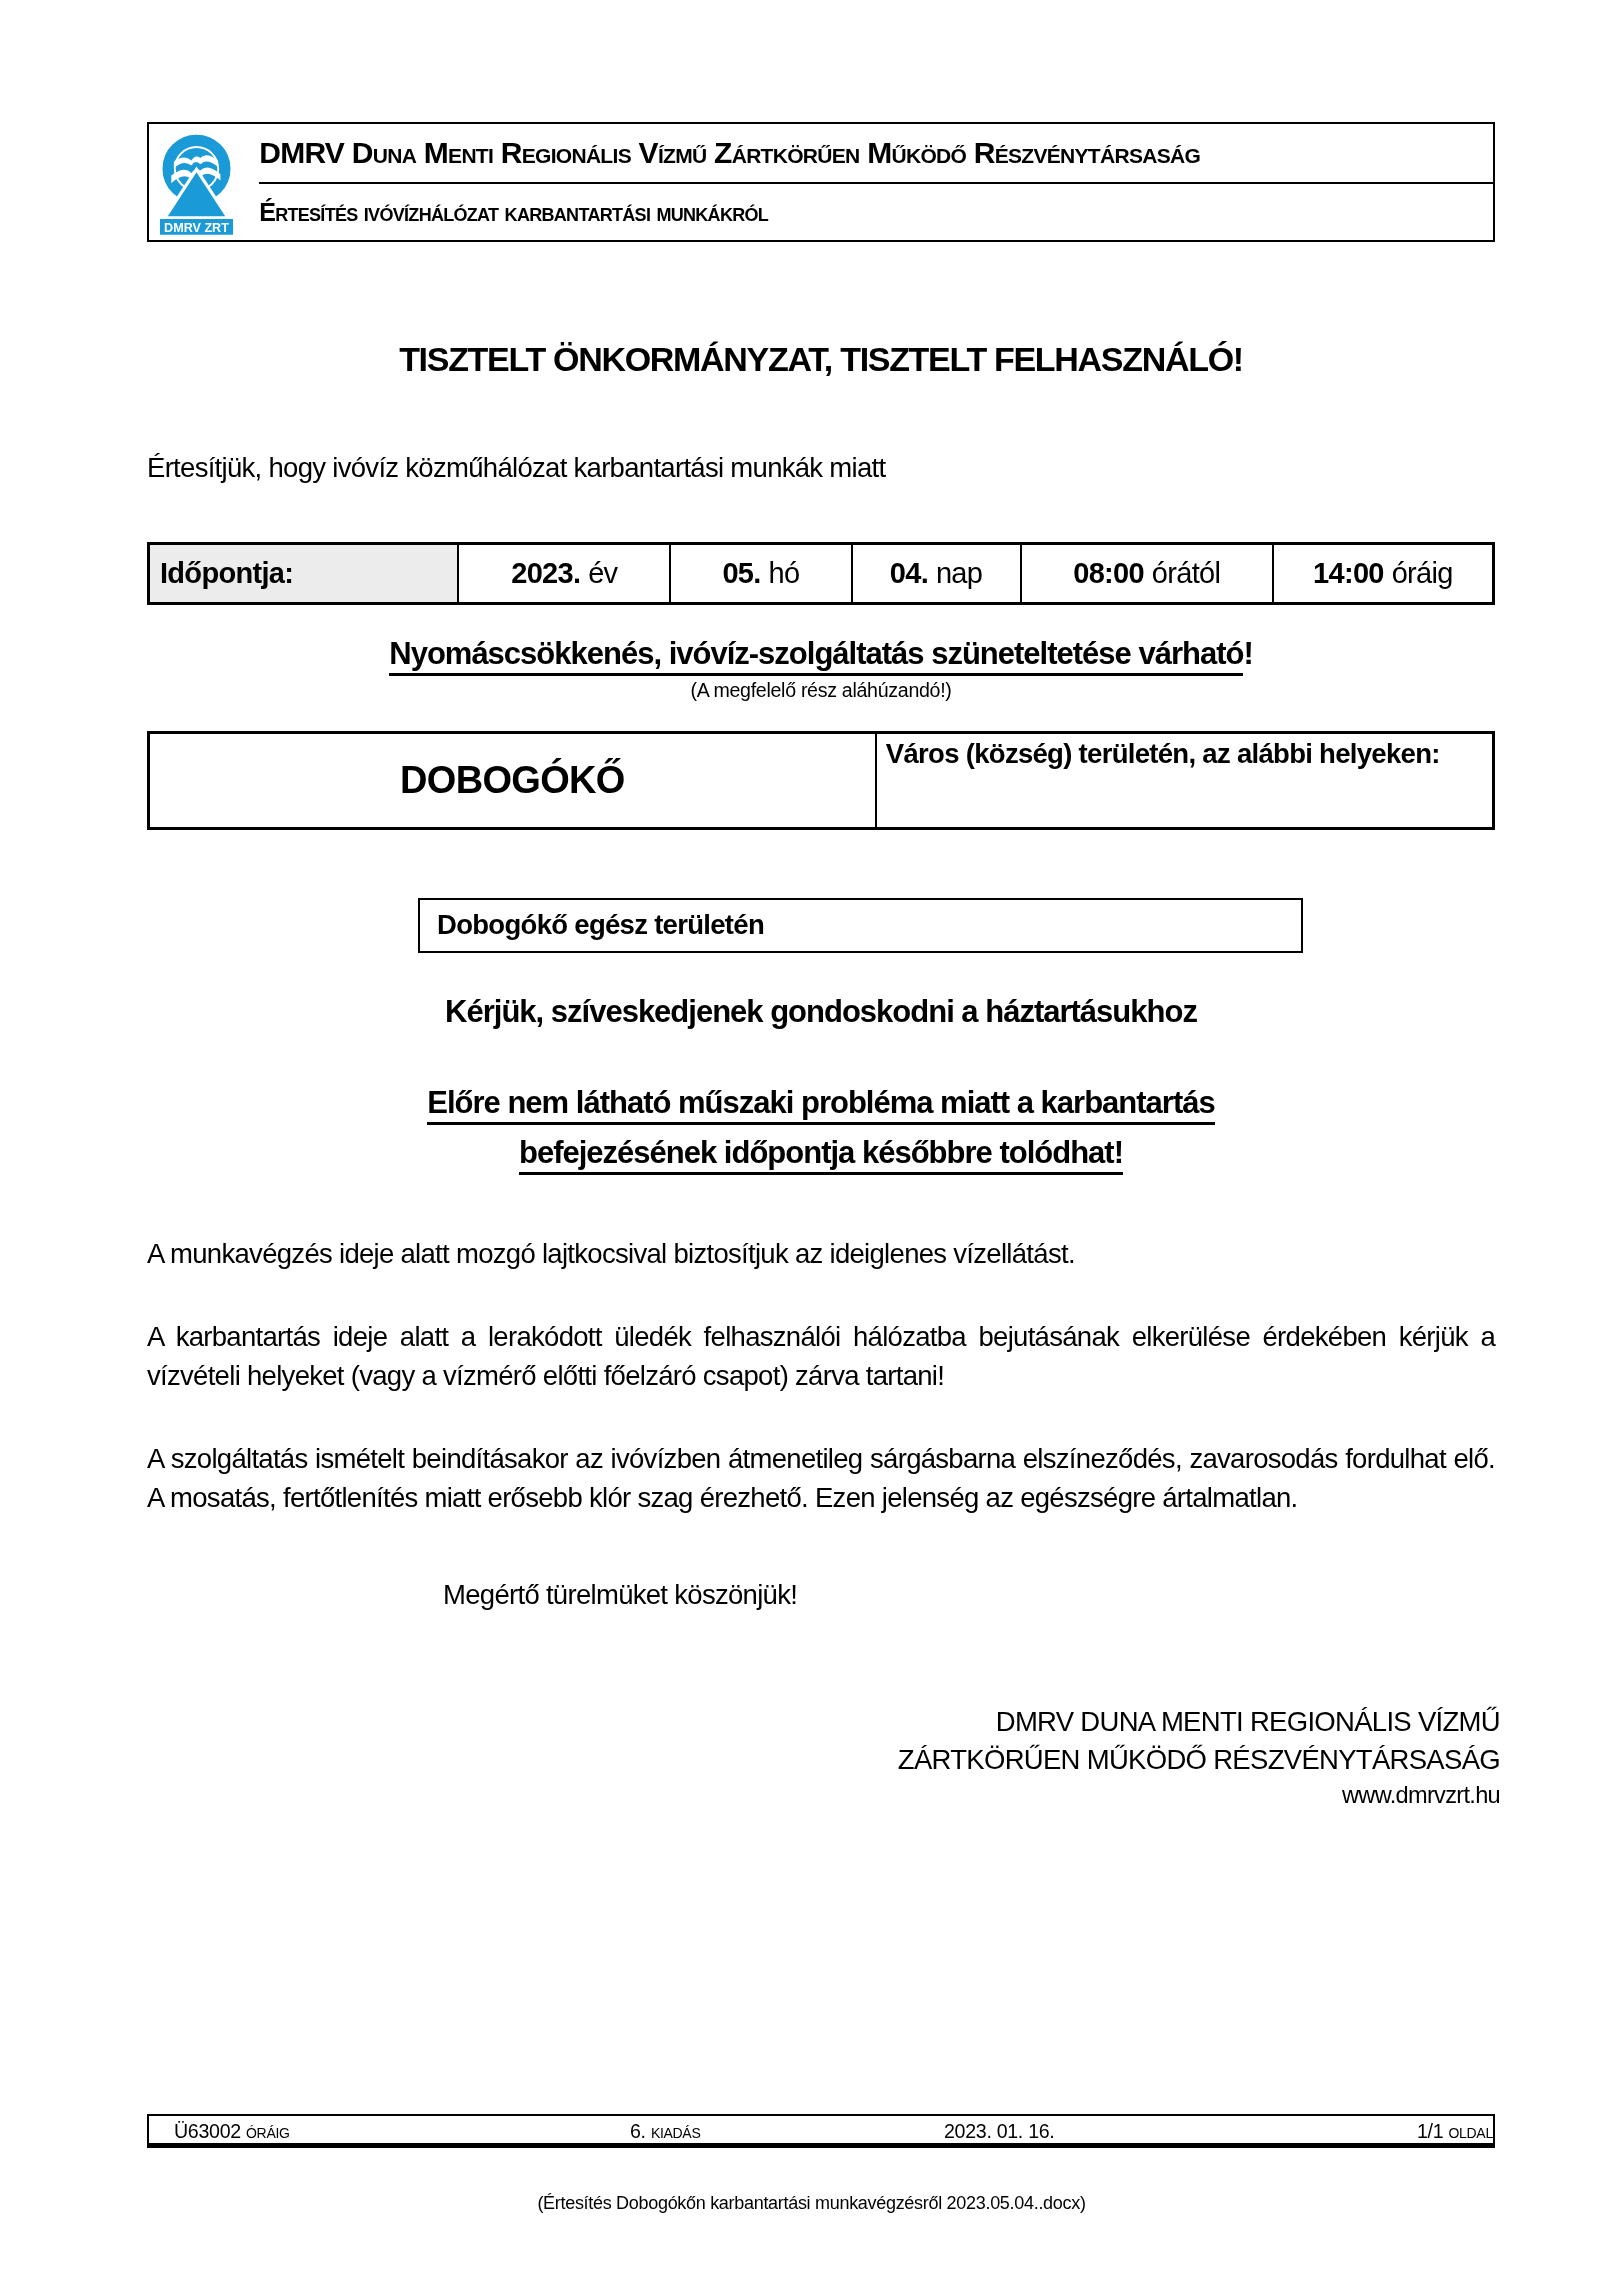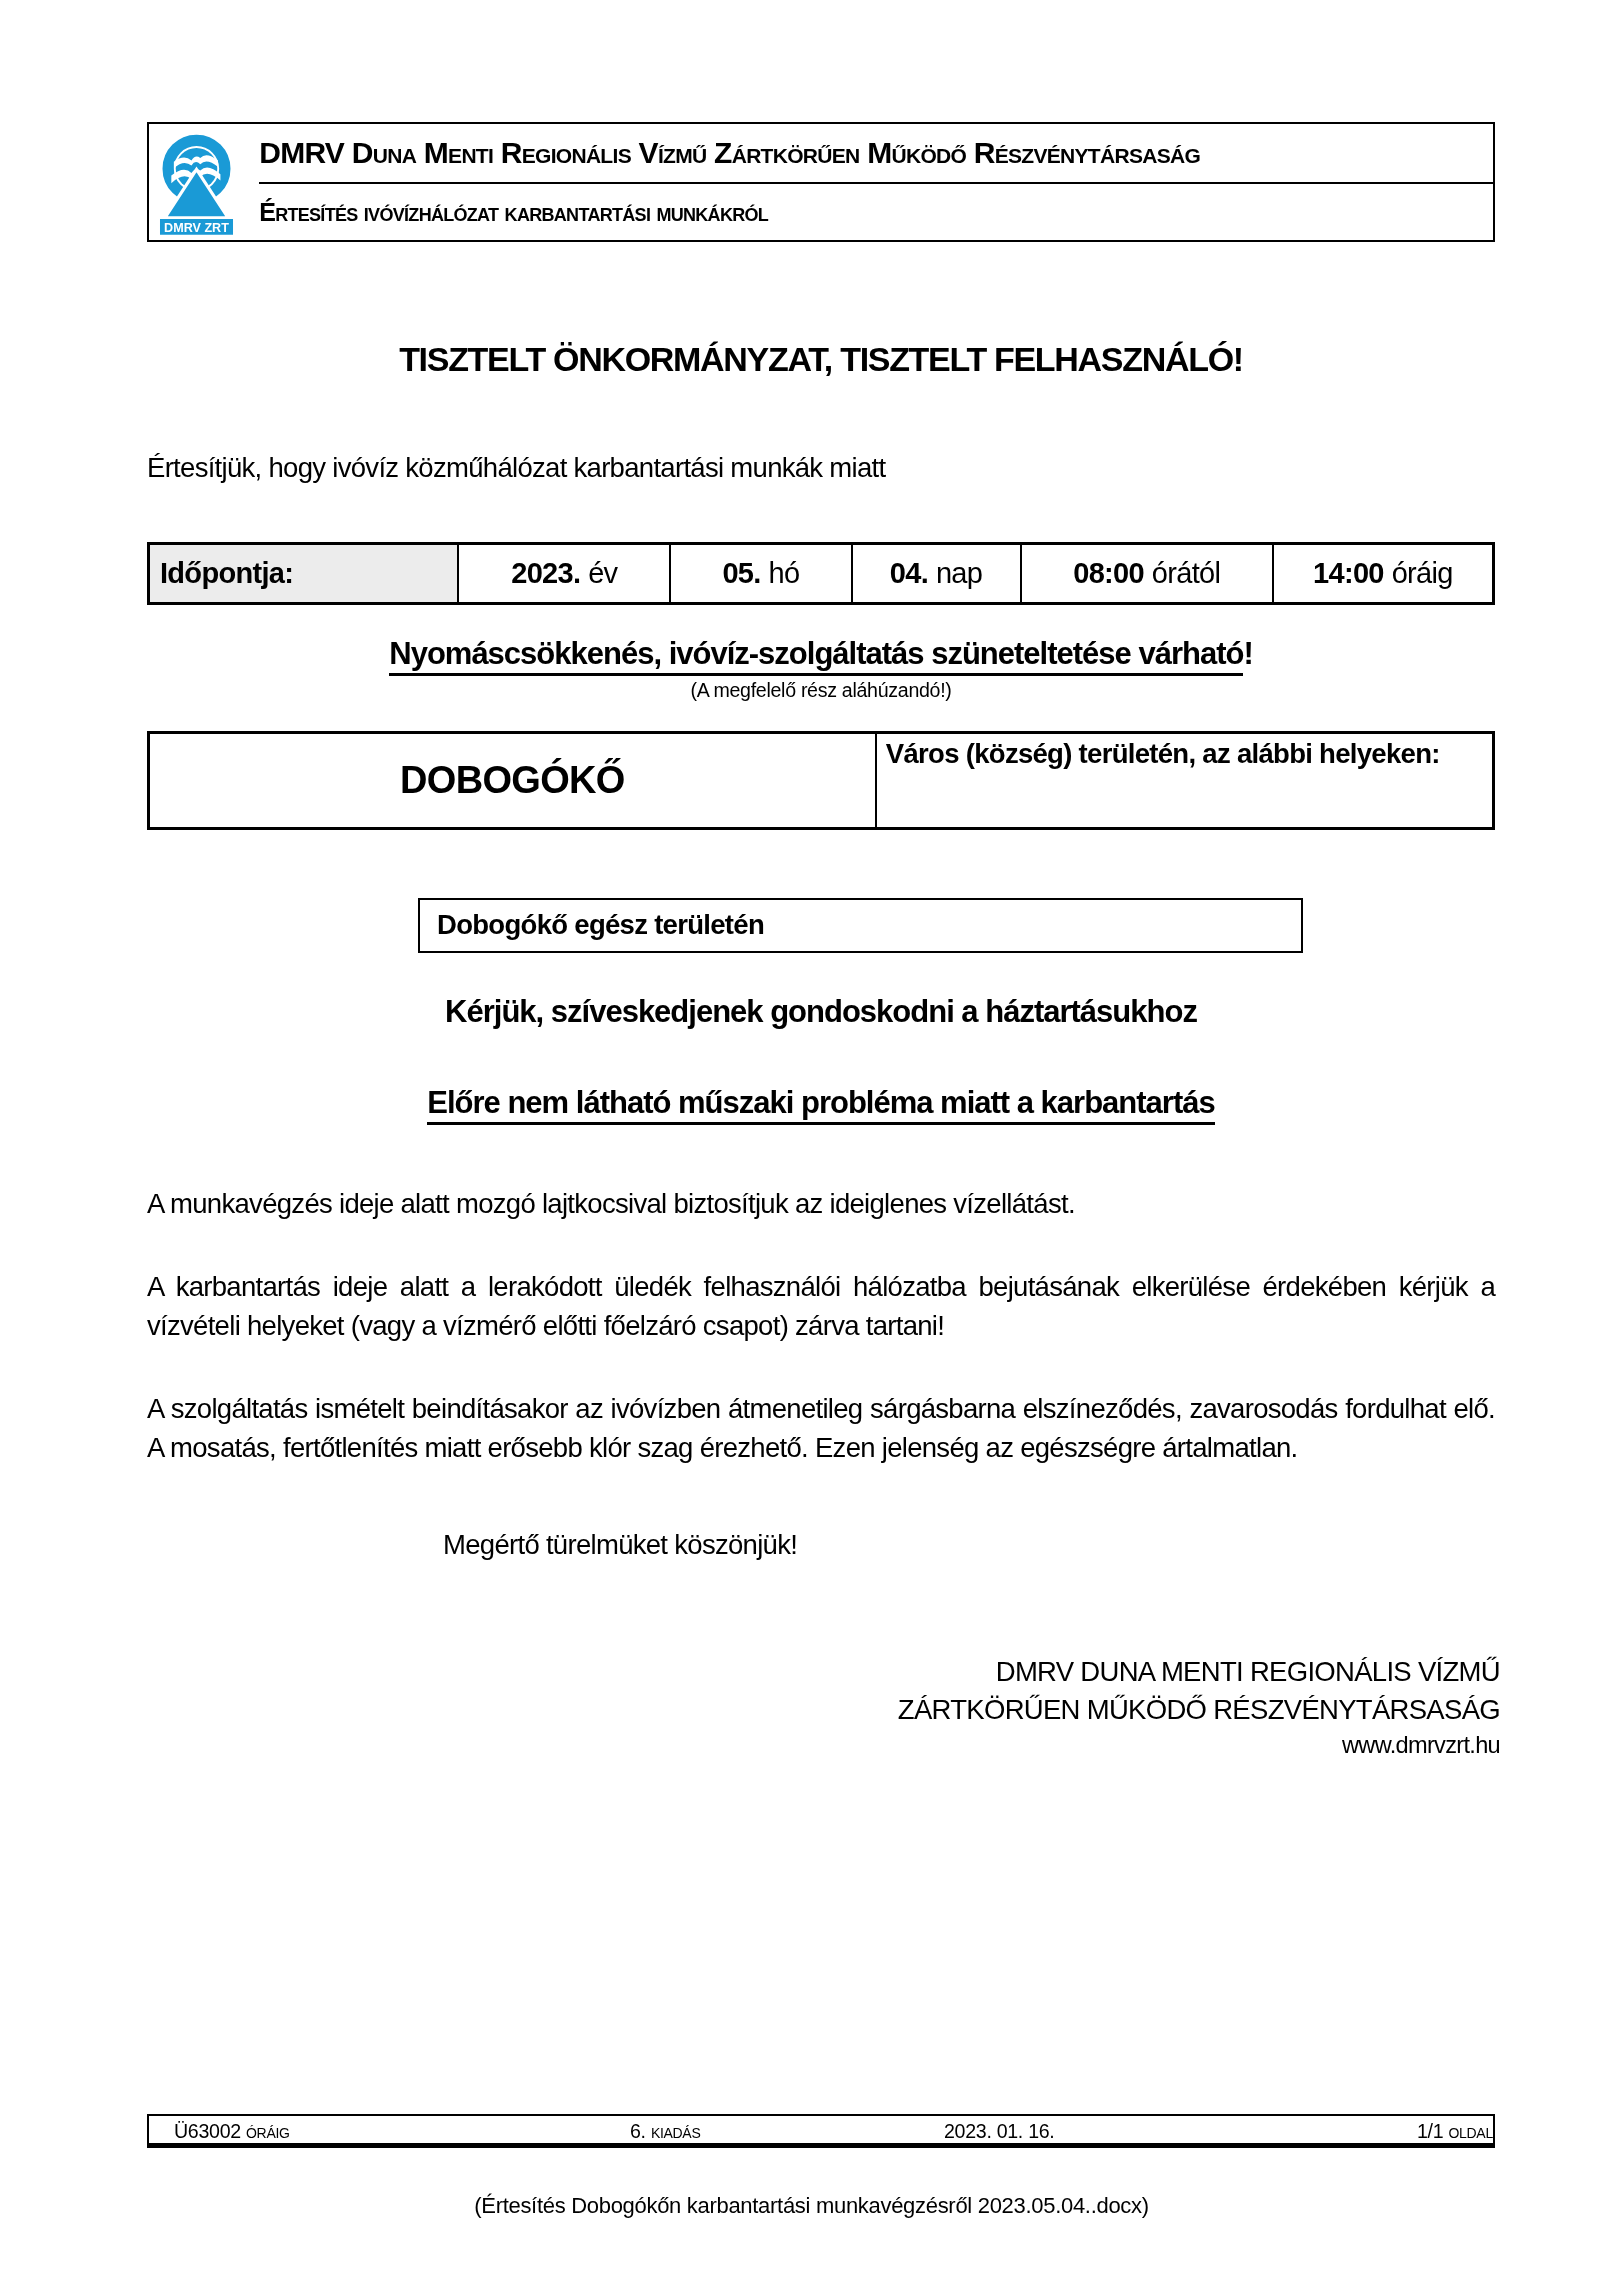--- a/index.html
+++ b/index.html
@@ -141,21 +141,21 @@
   .footer-row span { position: absolute; top: 3.9px; white-space: nowrap; font-variant: small-caps; }
   .f-form { left: 25px; }
   .f-edition { left: 481px; }
   .f-date { left: 795px; font-variant: normal !important; }
   .f-pages { left: 1268px; }
 
   .filename-note {
     position: absolute;
     left: 0; width: 1623px; top: 2193px;
     text-align: center;
-    font-size: 22px;
+    font-size: 18px;
     letter-spacing: -0.3px;
   }
 </style>
 </head>
 <body>
 
 <div class="page">
   <div class="content">
 
     <div class="header-box">
@@ -215,20 +215,21 @@
     </div>
 
     <div class="area-box">Dobogókő egész területén</div>
 
     <div class="request">
       <div class="line">Kérjük, szíveskedjenek gondoskodni a háztartásukhoz</div>
     </div>
 
     <div class="delay">
       <div class="line"><span class="u-line">Előre nem látható műszaki probléma miatt a karbantartás</span></div>
+      <div class="line"><span class="u-line">befejezésének időpontja későbbre tolódhat!</span></div>
     </div>
 
     <div class="para first">A munkavégzés ideje alatt mozgó lajtkocsival biztosítjuk az ideiglenes vízellátást.</div>
     <div class="para">A karbantartás ideje alatt a lerakódott üledék felhasználói hálózatba bejutásának elkerülése érdekében kérjük a vízvételi helyeket (vagy a vízmérő előtti főelzáró csapot) zárva tartani!</div>
     <div class="para">A szolgáltatás ismételt beindításakor az ivóvízben átmenetileg sárgásbarna elszíneződés, zavarosodás fordulhat elő. A mosatás, fertőtlenítés miatt erősebb klór szag érezhető. Ezen jelenség az egészségre ártalmatlan.</div>
 
     <div class="thanks">Megértő türelmüket köszönjük!</div>
 
     <div class="signature">
       <div>DMRV DUNA MENTI REGIONÁLIS VÍZMŰ</div>

